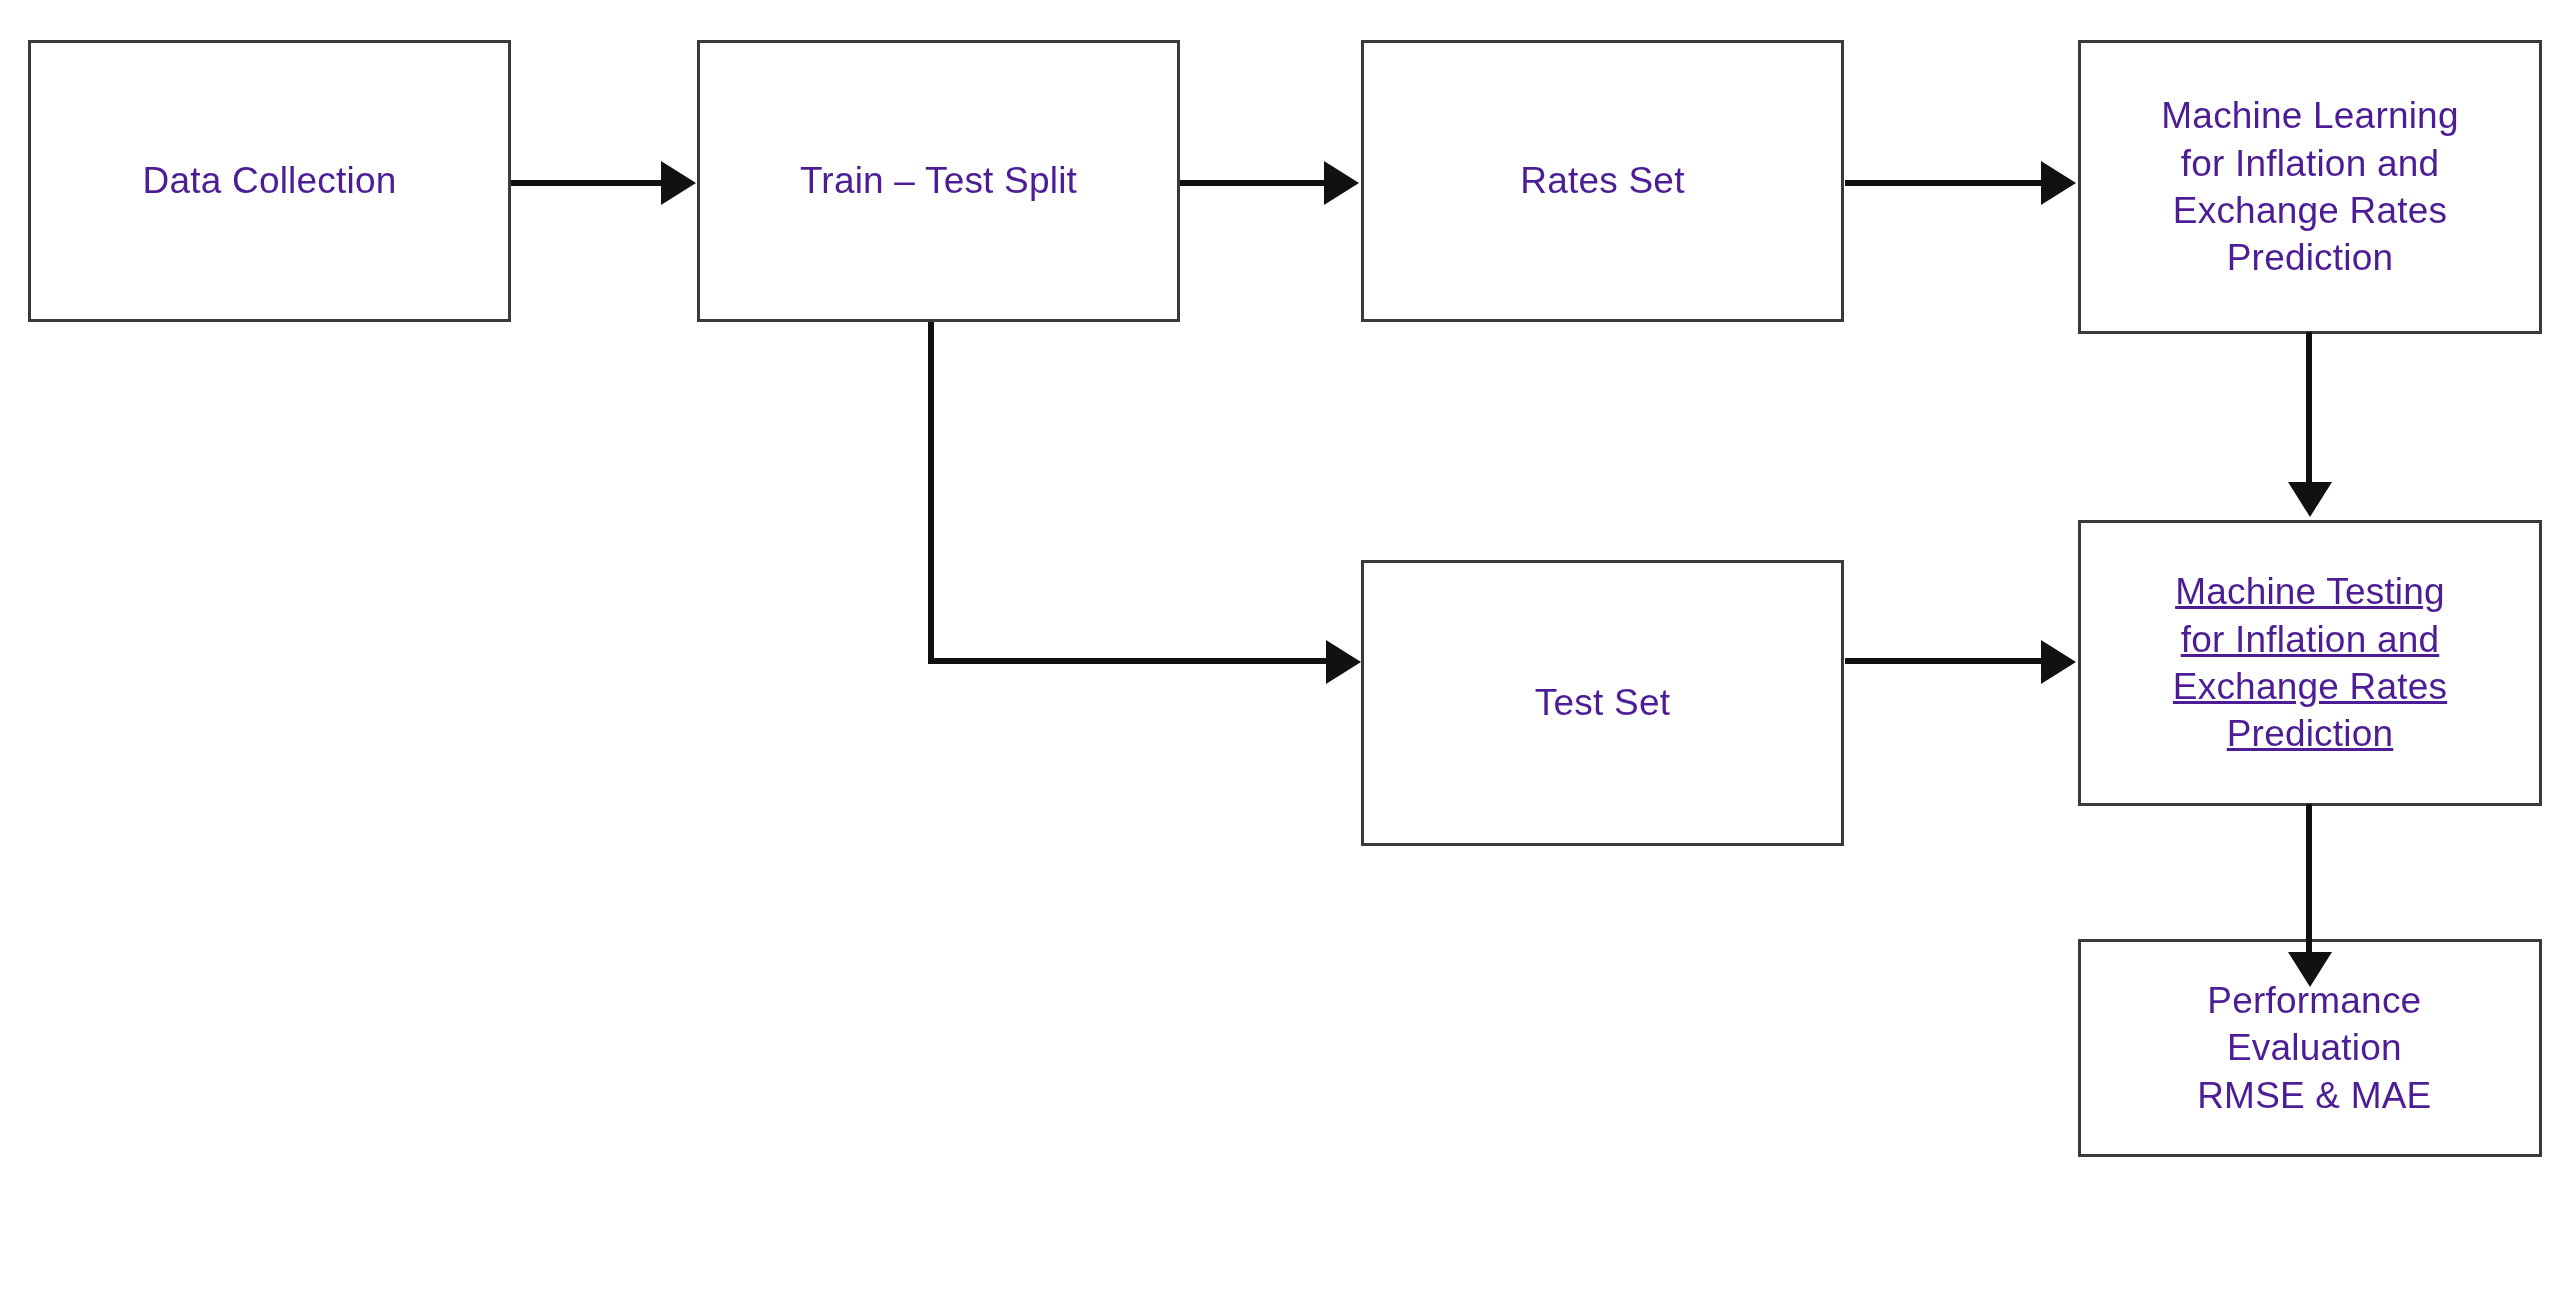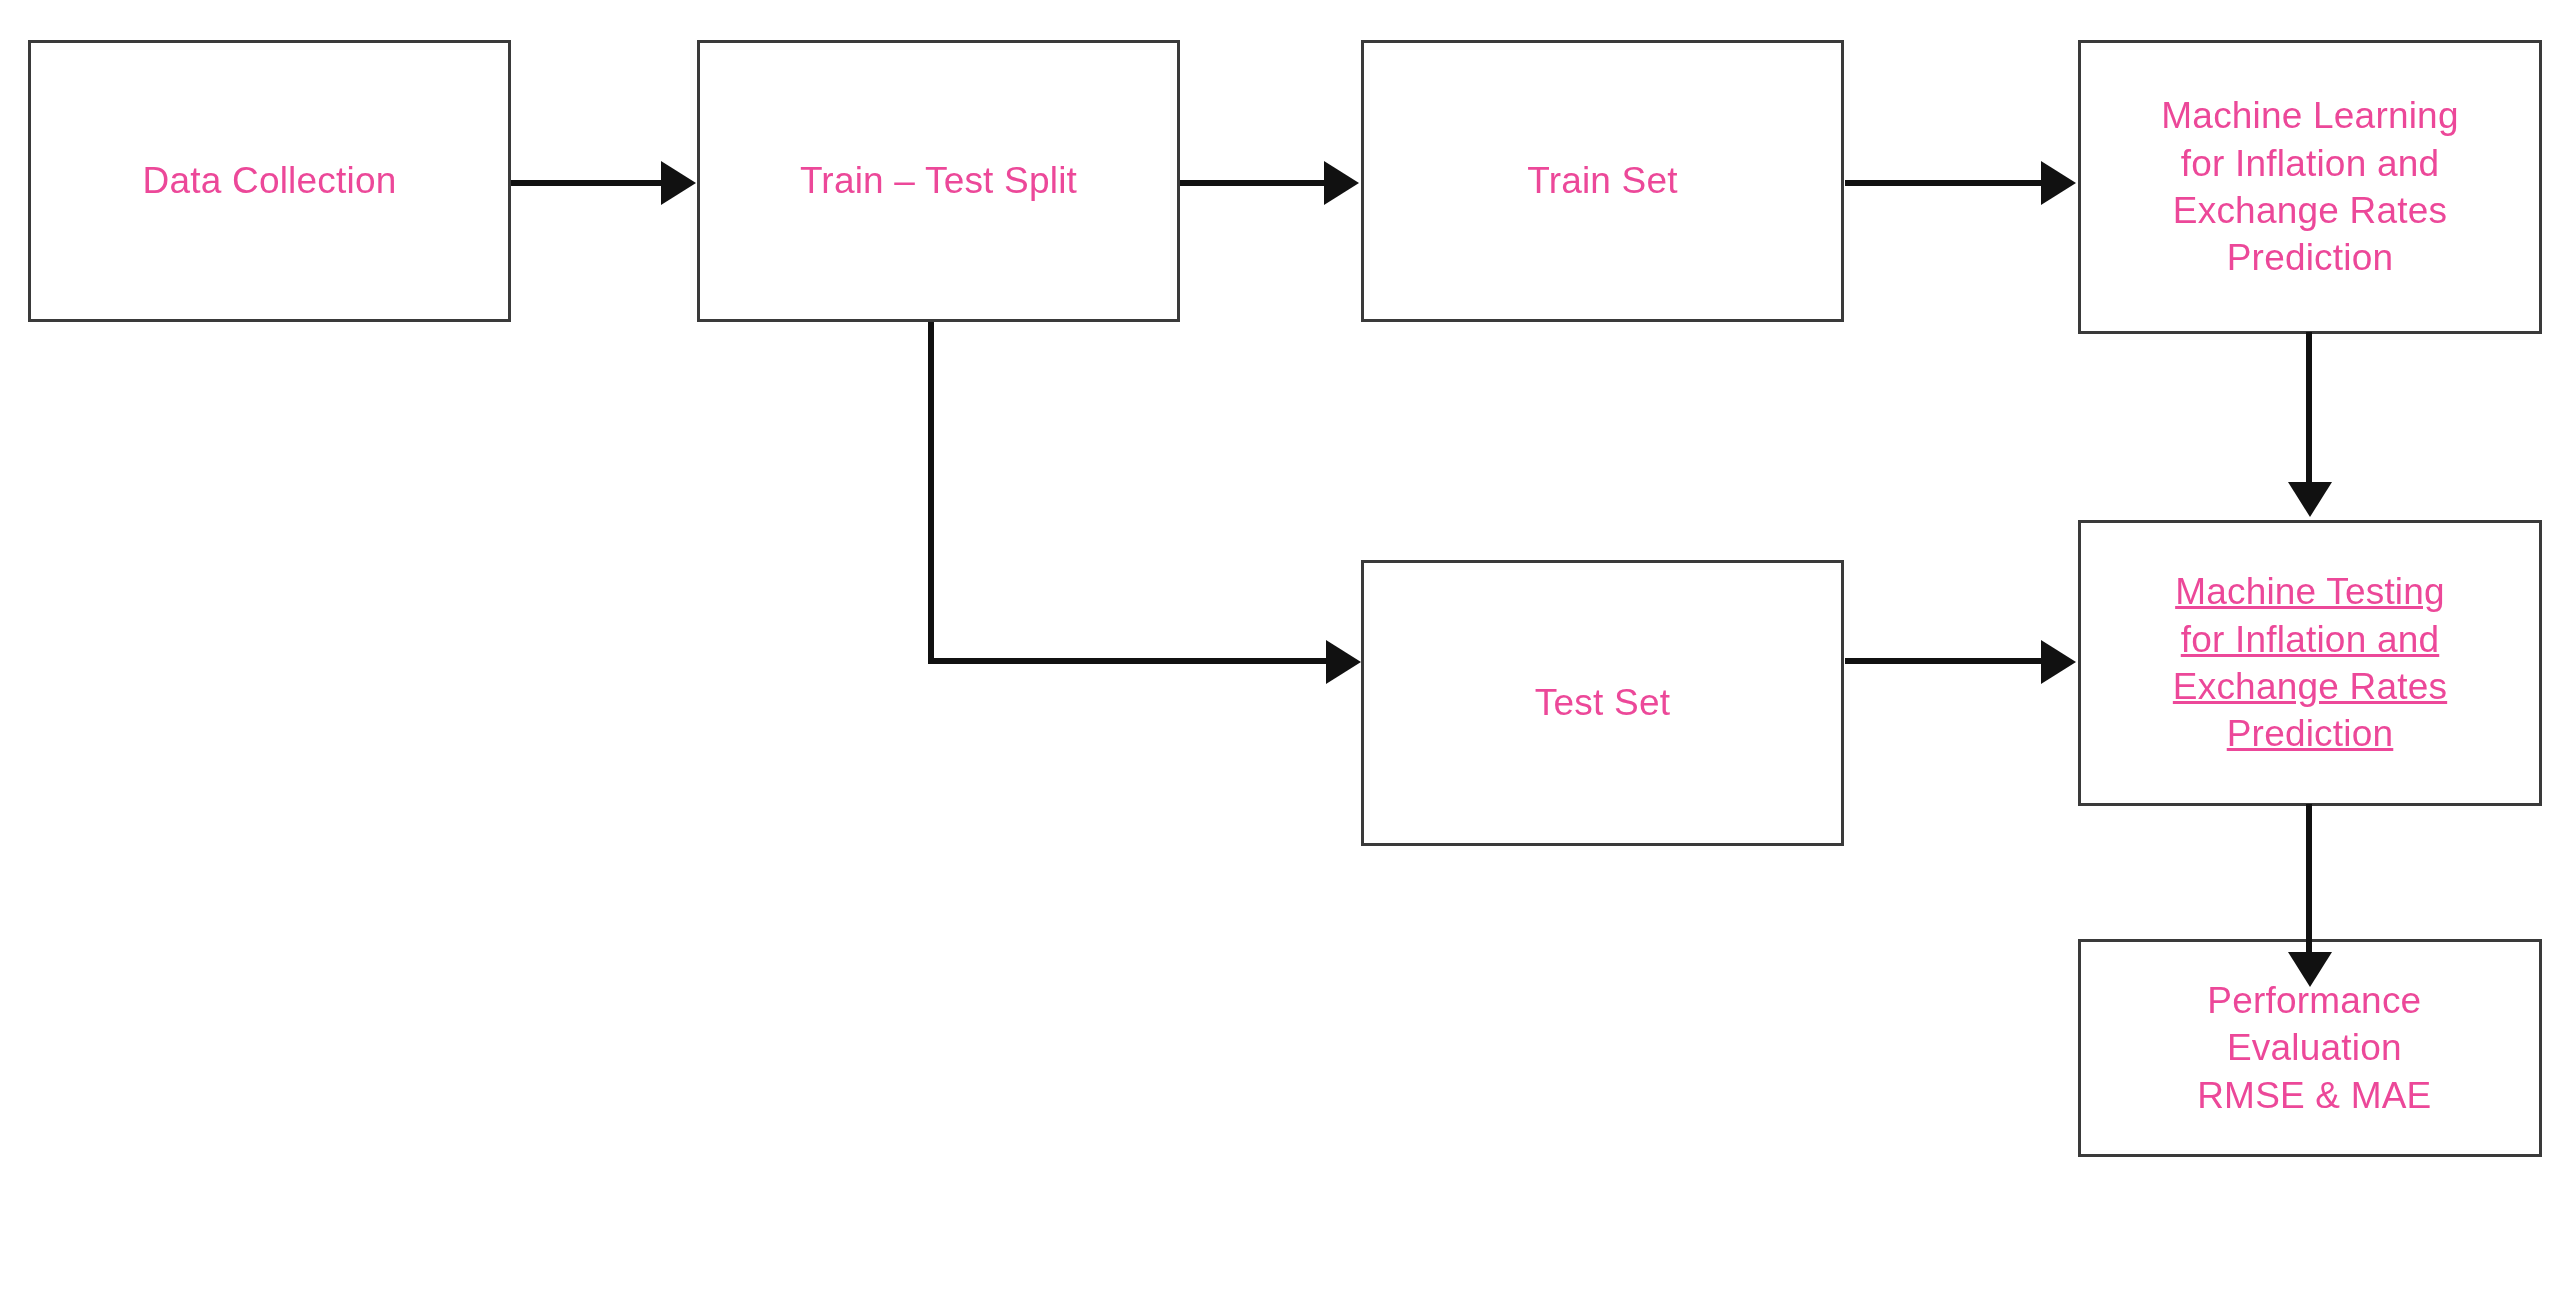--- a/index.html
+++ b/index.html
@@ -20,21 +20,21 @@
   }
   .node {
     position: absolute;
     box-sizing: border-box;
     background: #ffffff;
     border: 3.2px solid #3a3a3a;
     display: flex;
     align-items: center;
     justify-content: flex-end;
     text-align: center;
-    color: #ec4899;
+    color: #4c1d95;
     font-size: 37px;
     line-height: 1.28;
     letter-spacing: 0.2px;
     padding: 4.8px 11.3px;
   }
   .node .label {
     display: block;
     width: 100%;
     white-space: pre-line;
   }
@@ -108,21 +108,21 @@
 
   <div class="node" id="node-train-test-split">
     <span class="label">Train – Test Split</span>
   </div>
 
   <div class="node" id="node-data-collection">
     <span class="label">Data Collection</span>
   </div>
 
   <div class="node" id="node-train-set">
-    <span class="label">Train Set</span>
+    <span class="label">Rates Set</span>
   </div>
 
   <div class="node" id="node-ml-train">
     <span class="label">Machine Learning
 for Inflation and
 Exchange Rates
 Prediction</span>
   </div>
 
   <div class="node" id="node-test-set">

